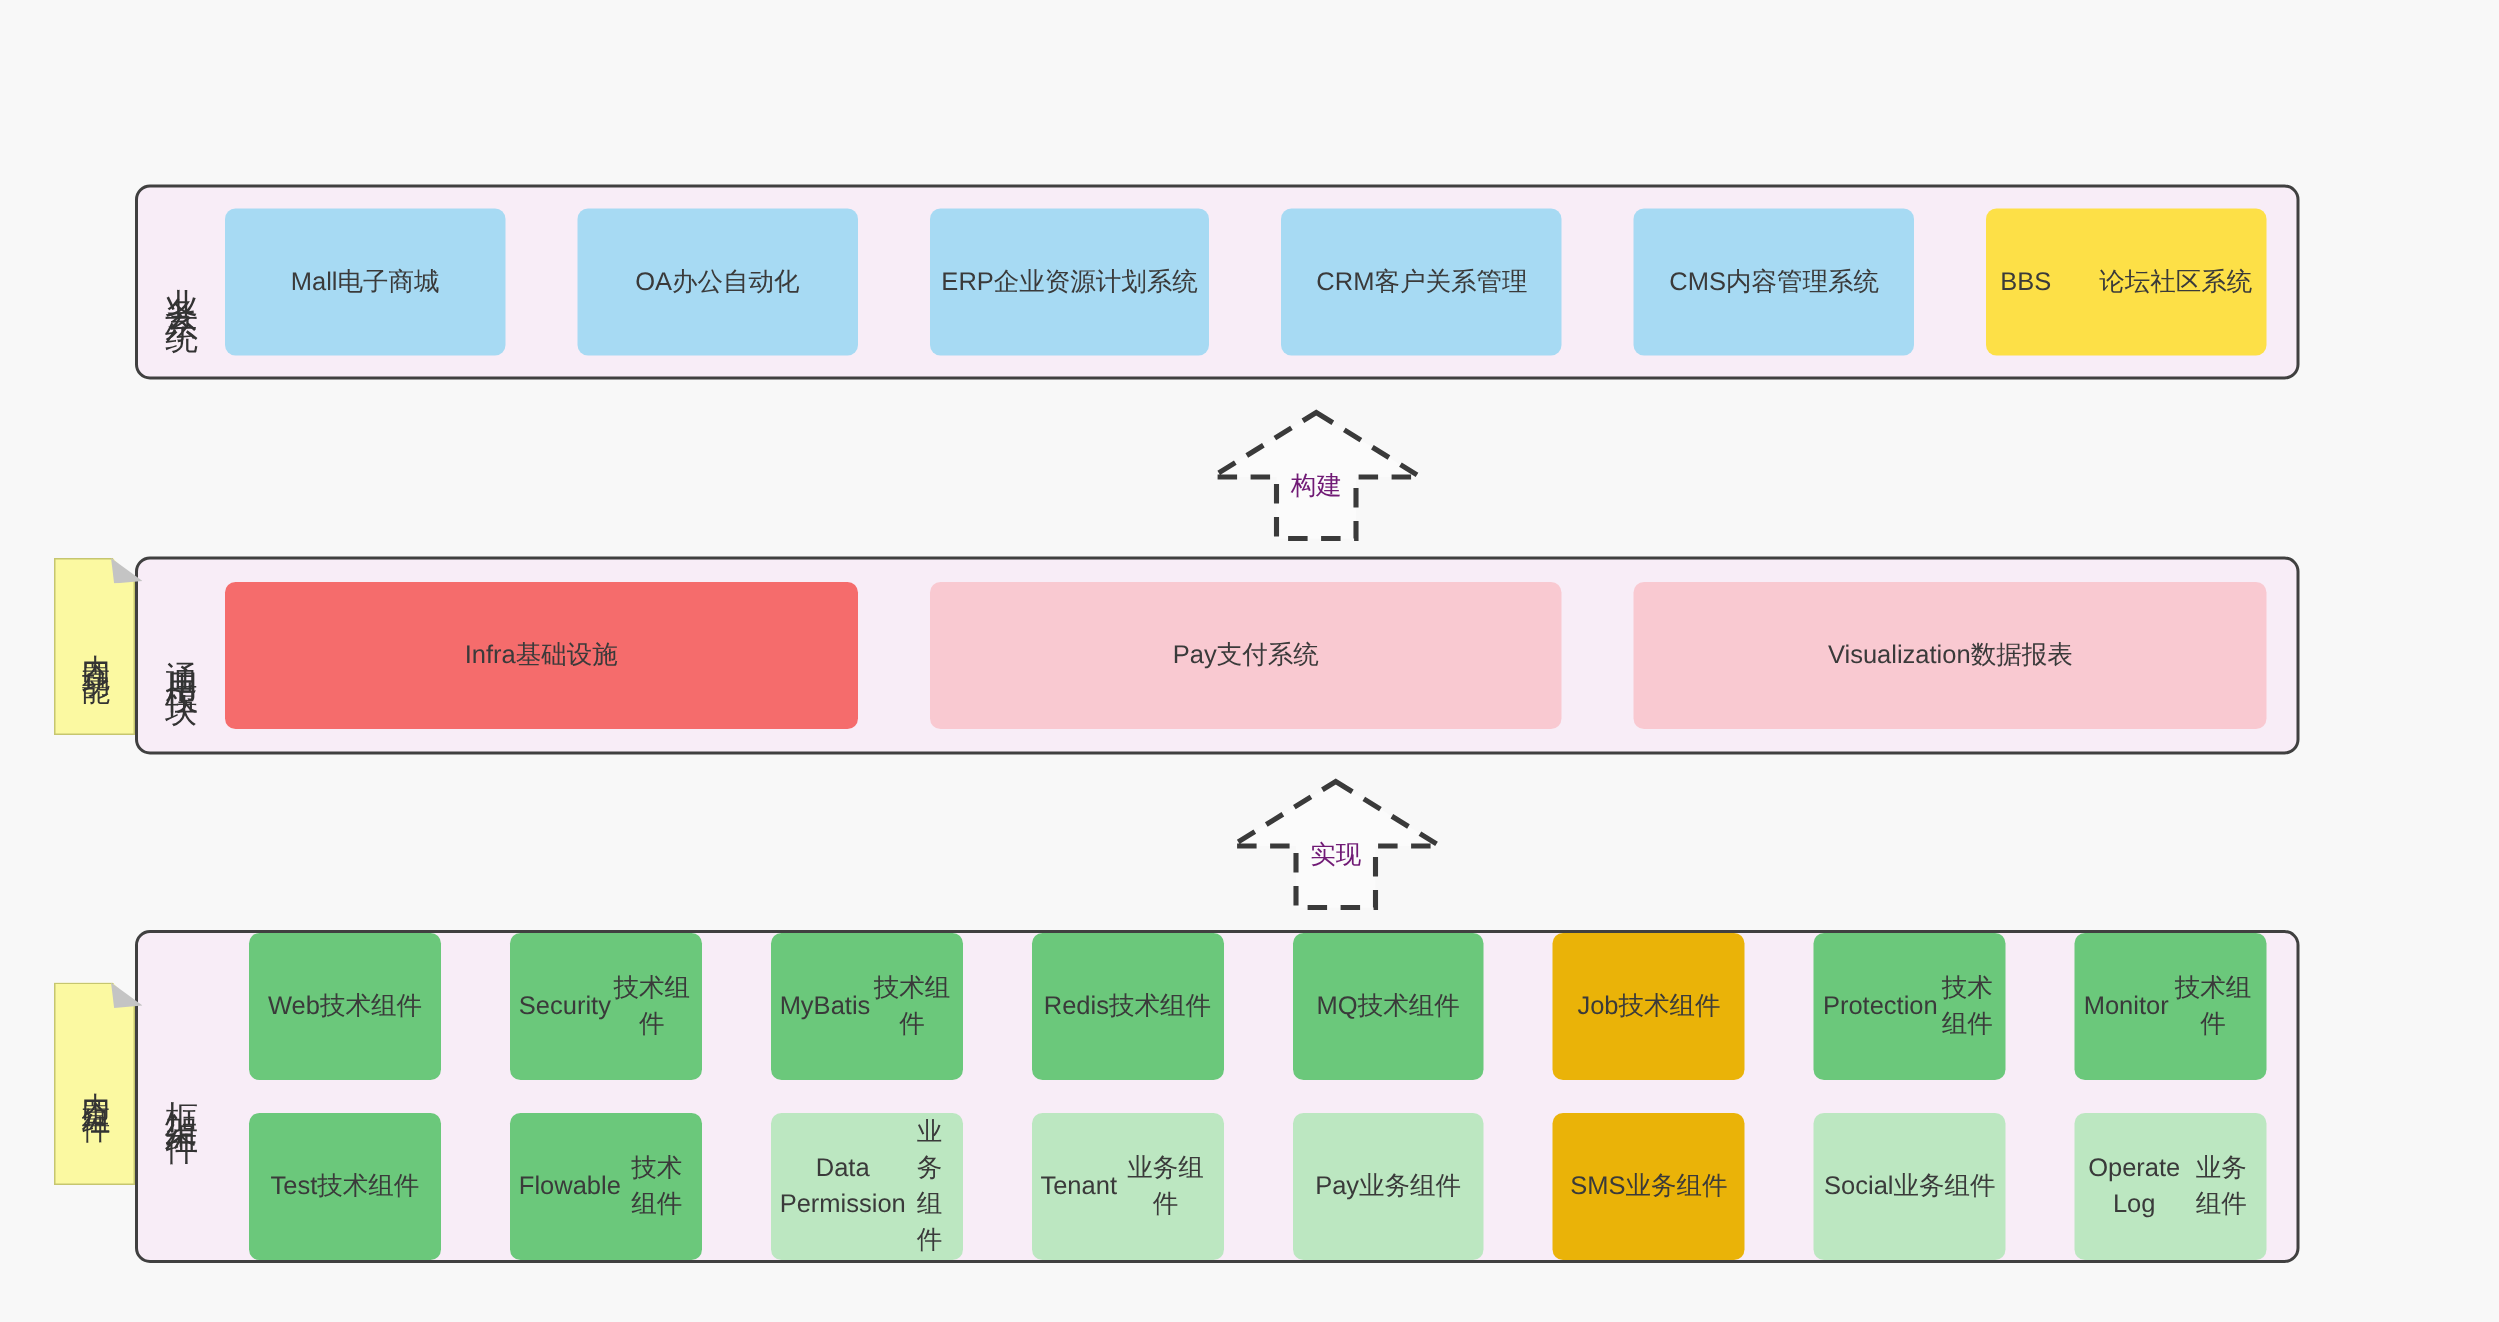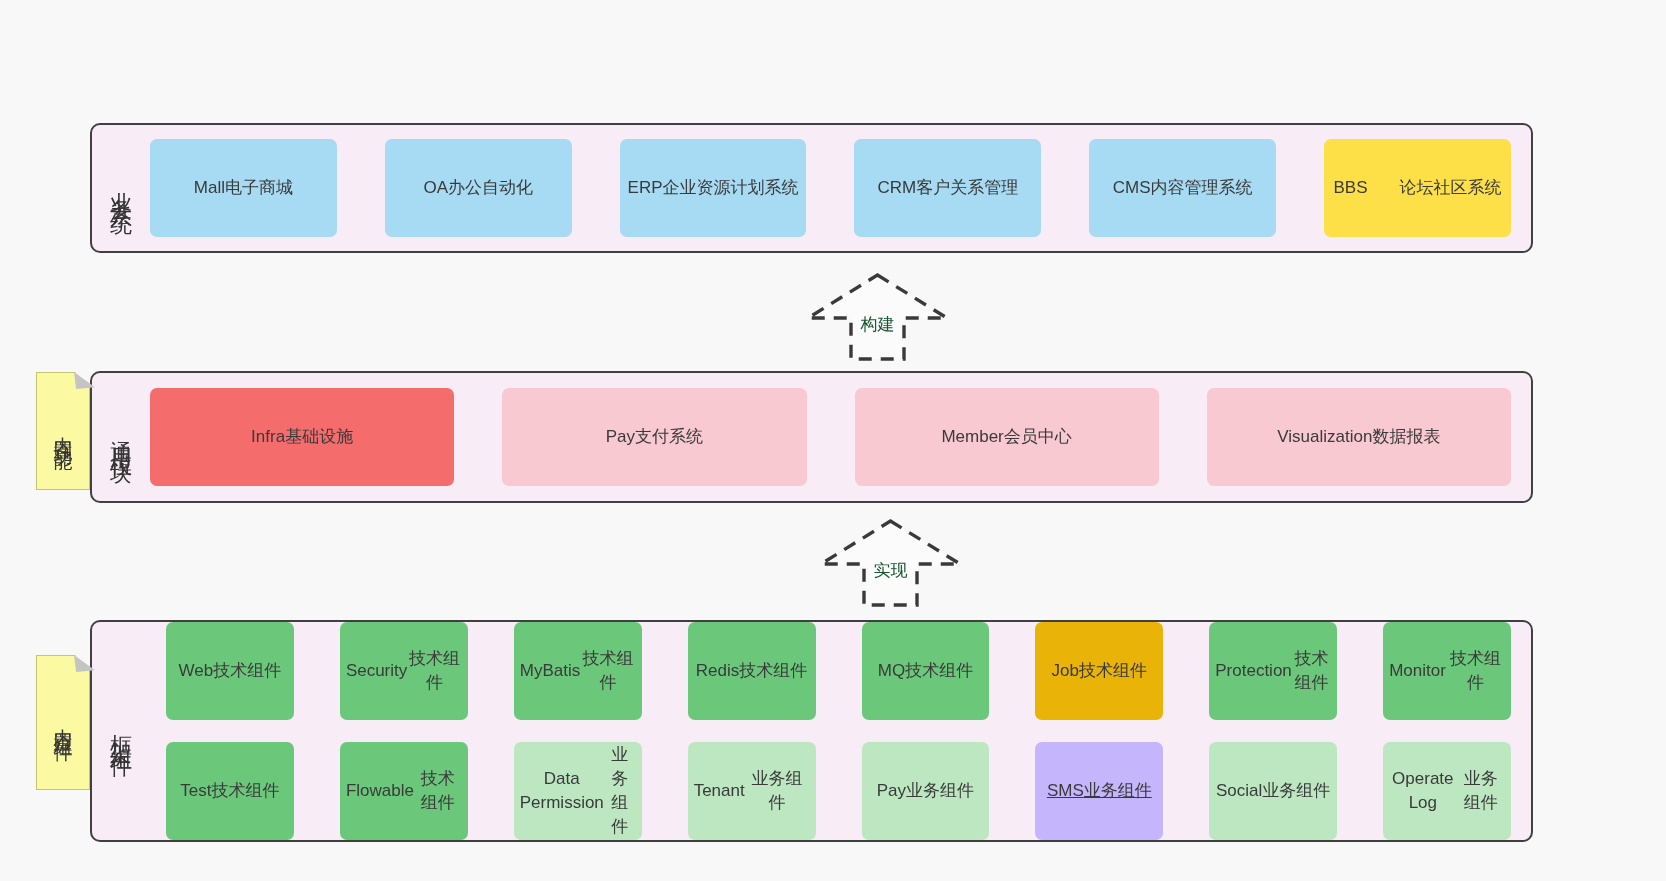--- a/index.html
+++ b/index.html
@@ -50,21 +50,21 @@
     display:flex;align-items:center;justify-content:center;
     writing-mode:vertical-lr;text-orientation:upright;
     font-size:19px;letter-spacing:5px;color:#333;
   }
   .arrow{
     position:absolute;width:145px;height:90px;
   }
   .arrow svg{position:absolute;inset:0;}
   .arrow-label{
     position:absolute;left:50%;top:58%;transform:translate(-50%,-50%);
-    background:#fbfbfb;padding:1px 4px;font-size:17px;color:#14532d;
+    background:#fbfbfb;padding:1px 4px;font-size:17px;color:#701a75;
     white-space:nowrap;
   }
 </style>
 </head>
 <body>
 
 <div class="container" style="top:123px;height:130px;">
   <div class="side-label">业务系统</div>
   <div class="boxes-area">
       <div class="box-row">
@@ -114,24 +114,20 @@
       <div class="box-row">
         <div class="node" style="background: rgb(245, 108, 108);">
           <span>Infra</span>
           <span>基础设施</span>
         </div>
         <div class="node" style="background: rgb(249, 201, 209);">
           <span>Pay</span>
           <span>支付系统</span>
         </div>
         <div class="node" style="background: rgb(249, 201, 209);">
-          <span>Member</span>
-          <span>会员中心</span>
-        </div>
-        <div class="node" style="background: rgb(249, 201, 209);">
           <span>Visualization</span>
           <span>数据报表</span>
         </div>
       </div>
     </div>
 </div>
 
 <div class="arrow" style="left:818px;top:518px;">
   <svg viewBox="0 0 145 90">
     <polygon points="72.5,3 142,46 99,46 99,87 46,87 46,46 3,46" fill="#fbfbfb" stroke="#3a3a3a" stroke-width="3.4" stroke-dasharray="13 9" stroke-linejoin="miter"></polygon>
@@ -195,21 +191,21 @@
           <span>业务组件</span>
         </div>
         <div class="node" style="background: rgb(188, 231, 193);">
           <span>Tenant</span>
           <span>业务组件</span>
         </div>
         <div class="node" style="background: rgb(188, 231, 193);">
           <span>Pay</span>
           <span>业务组件</span>
         </div>
-        <div class="node" style="background: #c4b5fd; text-decoration: underline;">
+        <div class="node" style="background: #eab308;">
           <span>SMS</span>
           <span>业务组件</span>
         </div>
         <div class="node" style="background: rgb(188, 231, 193);">
           <span>Social</span>
           <span>业务组件</span>
         </div>
         <div class="node" style="background: rgb(188, 231, 193);">
           <span>Operate Log</span>
           <span>业务组件</span>

